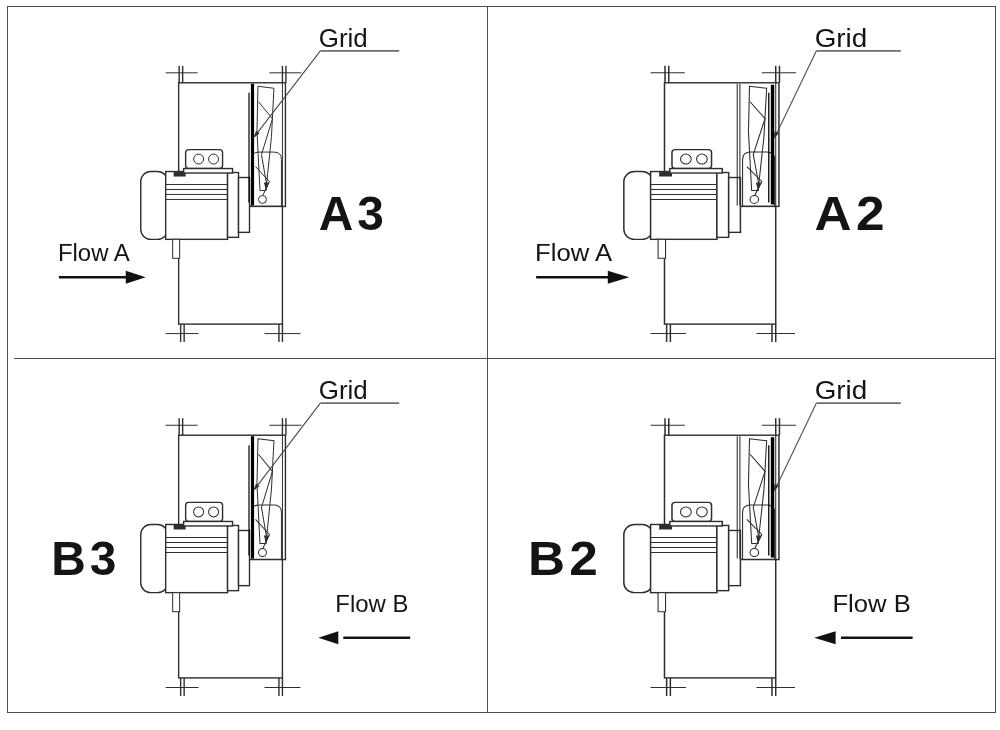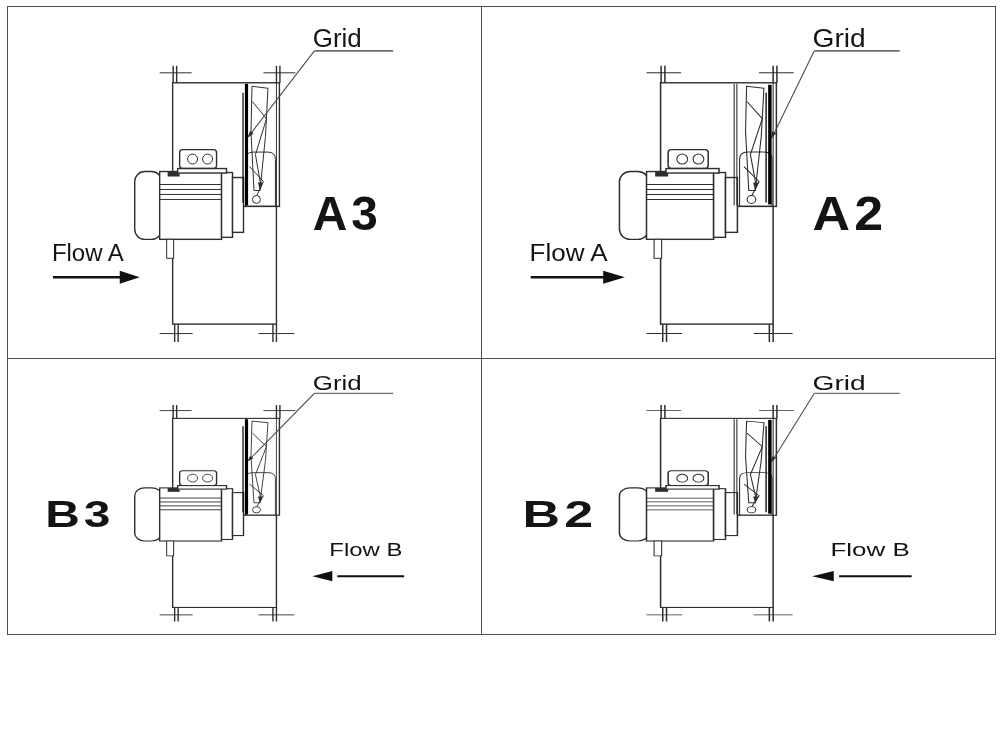--- a/index.html
+++ b/index.html
@@ -4,23 +4,23 @@
 <style>
   :root{
     --line:#2e2e2e;
     --text:#141414;
     --border:#4d4d4d;
     --bg:#ffffff;
   }
   html,body{margin:0;padding:0;background:var(--bg);}
   #stage{position:relative;width:1000px;height:730px;background:var(--bg);
          font-family:"Liberation Sans",sans-serif;overflow:hidden;}
-  #frame{position:absolute;left:7px;top:6px;width:989px;height:629px;
+  #frame{position:absolute;left:7px;top:6px;width:989px;height:707px;
          border:1.5px solid var(--border);box-sizing:border-box;
-         display:grid;grid-template-columns:474px 1fr;grid-template-rows:352px 1fr;}
+         display:grid;grid-template-columns:474px 1fr;grid-template-rows:352px 1fr;padding-left:6px;}
   .cell{position:relative;box-sizing:border-box;background:var(--bg);}
   .cell-tl{border-right:1.5px solid var(--border);border-bottom:1.5px solid var(--border);}
   .cell-tr{border-bottom:1.5px solid var(--border);}
   .cell-bl{border-right:1.5px solid var(--border);}
   .cell svg.panel{position:absolute;inset:0;width:100%;height:100%;}
 
   
   .ln{stroke:var(--line);stroke-width:1.4;fill:none;stroke-linecap:butt;}
   .lnw{stroke:var(--line);stroke-width:1.4;fill:#fff;}
   .thin{stroke-width:1;}

